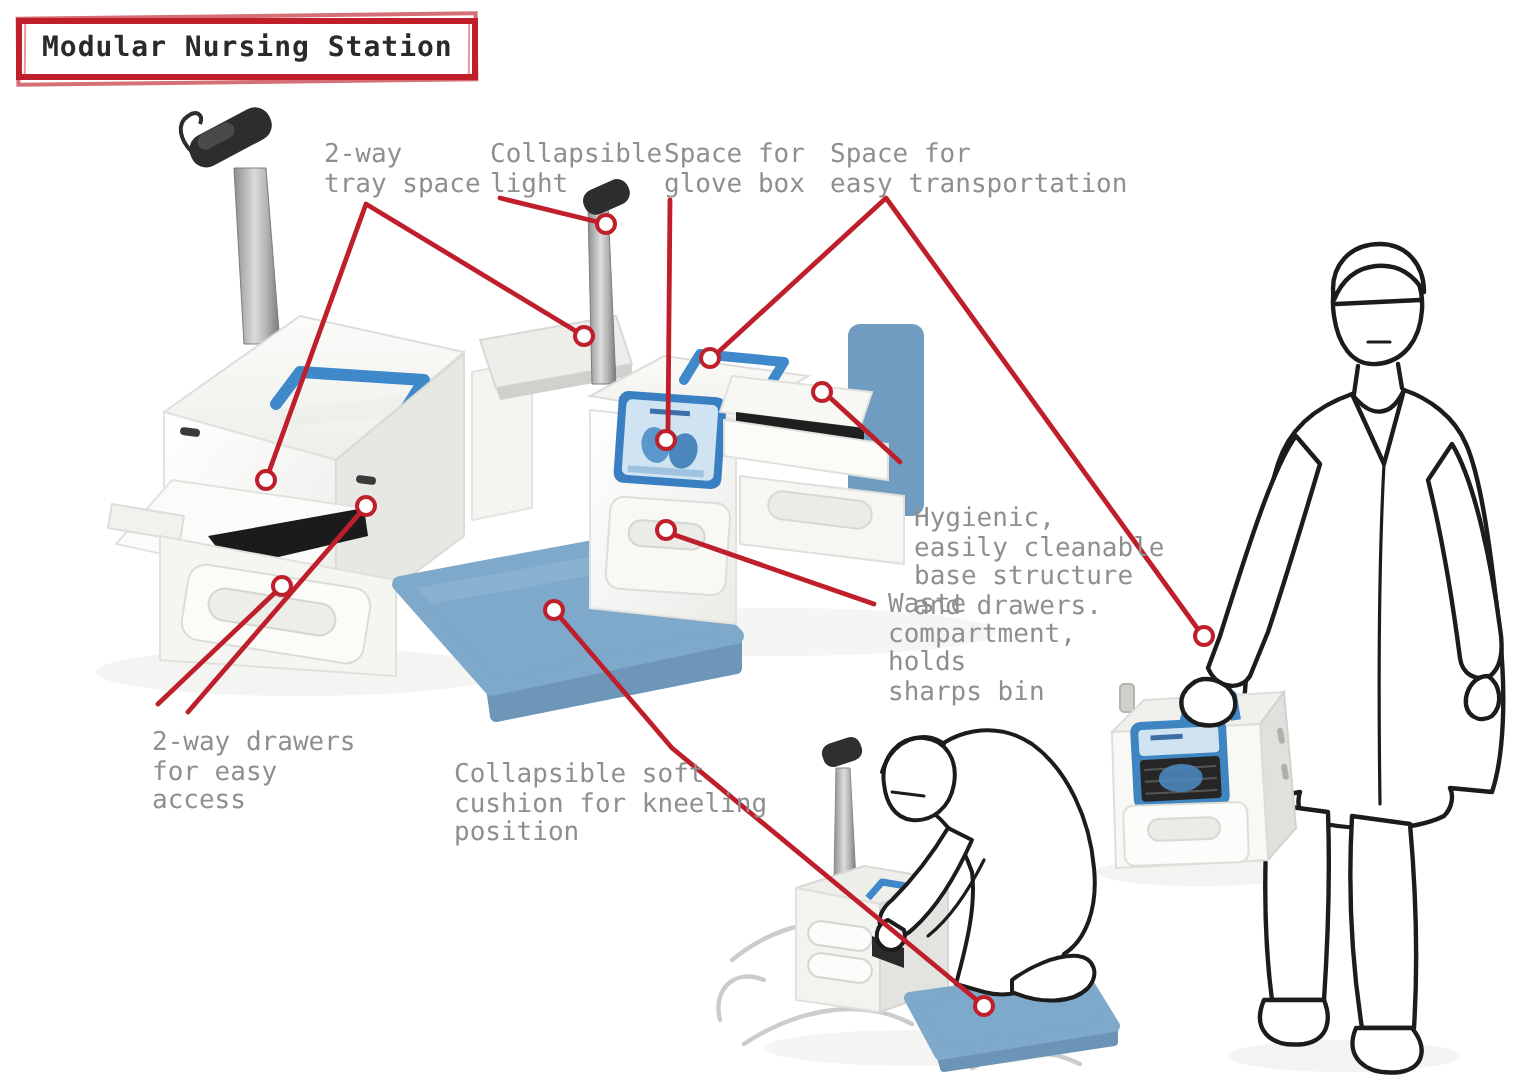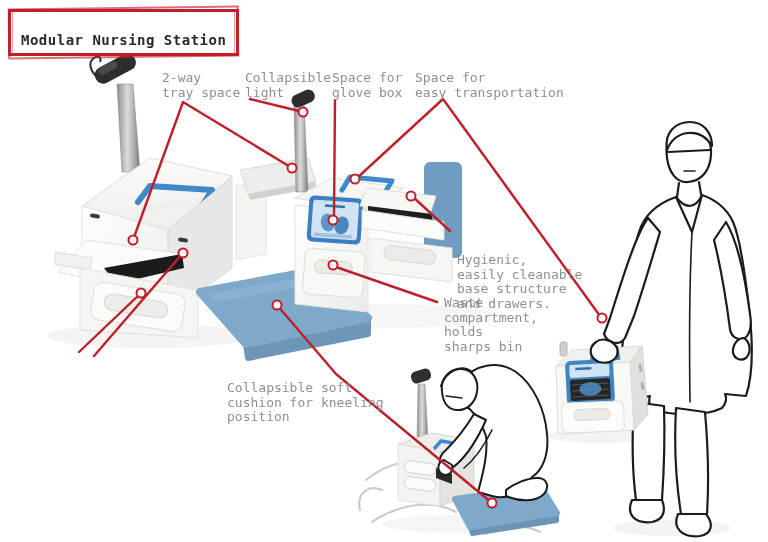--- a/index.html
+++ b/index.html
@@ -2,21 +2,21 @@
 <html><head>
 <meta charset="utf-8">
 <style>
   html,body{margin:0;padding:0;background:#fff;}
   .scene{position:relative;width:768px;height:542px;background:#fff;overflow:hidden;
          font-family:"DejaVu Sans Mono","Liberation Mono",monospace;}
   .scene svg{position:absolute;left:0;top:0;}
   .anno{position:absolute;font-size:13px;line-height:14.5px;color:#8f8f8f;
         white-space:pre-line;z-index:5;}
   .title-box{position:absolute;left:8px;top:9px;z-index:6;background:#fff;
-        border:3px solid #c0202b;padding:19px 10px 4px;color:#2a2a2a;
+        border:3px solid #c0202b;padding:3px 10px 4px;color:#2a2a2a;
         font-weight:bold;font-size:14px;line-height:18px;letter-spacing:.5px;}
   .title-box::before{content:"";position:absolute;inset:-5px -3px;border:2px solid rgba(192,32,43,.65);
         transform:rotate(-0.7deg);pointer-events:none;}
   .title-box::after{content:"";position:absolute;inset:-2px 1px;border:1px solid rgba(192,32,43,.45);
         transform:rotate(0.5deg);pointer-events:none;}
 </style>
 </head>
 <body>
 
 <div class="scene">
@@ -223,16 +223,19 @@
   <div class="anno" style="left:415px;top:71px;">Space for
 easy transportation</div>
   <div class="anno" style="left:457px;top:228px;margin-top:25px;">Hygienic,
 easily cleanable
 base structure
 and drawers.</div>
   <div class="anno" style="left:444px;top:296px;">Waste
 compartment,
 holds
 sharps bin</div>
+  <div class="anno" style="left:76px;top:365px;">2-way drawers
+for easy
+access</div>
   <div class="anno" style="left:227px;top:381px;">Collapsible soft
 cushion for kneeling
 position</div>
 </div>
 
 </body></html>

